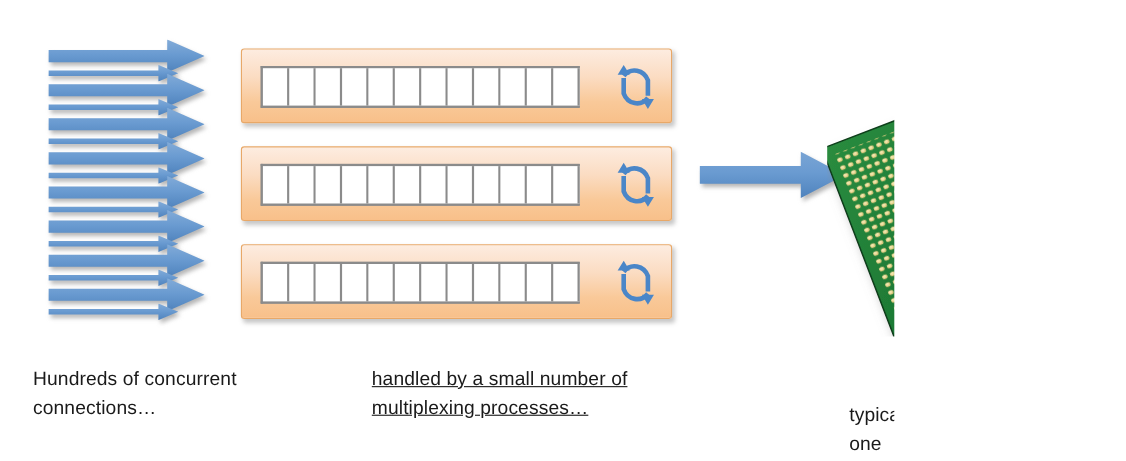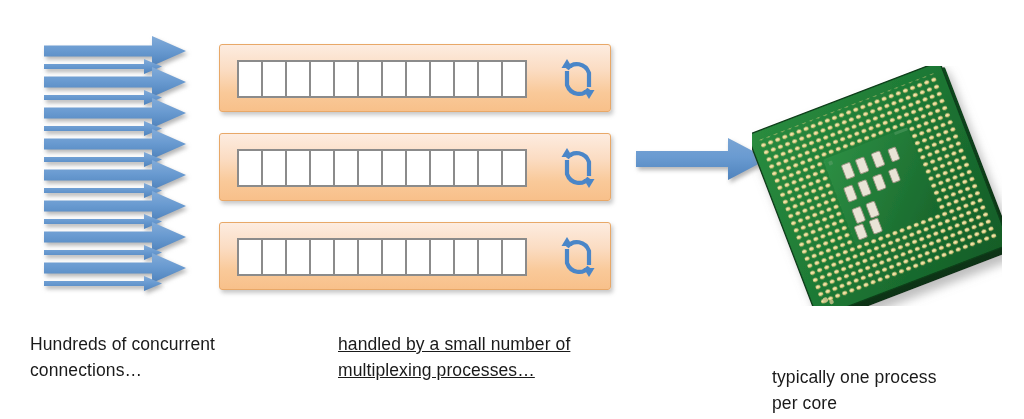--- a/index.html
+++ b/index.html
@@ -7,21 +7,21 @@
     margin: 0;
     padding: 0;
     background: #ffffff;
   }
   body {
     font-family: "Liberation Sans", sans-serif;
     -webkit-font-smoothing: antialiased;
   }
   #stage {
     position: relative;
-    width: 1024px;
+    width: 813px;
     height: 419px;
     background: #ffffff;
     overflow: hidden;
   }
 
   
   #arrow-bundle {
     position: absolute;
     left: 44px;
     top: 36px;

